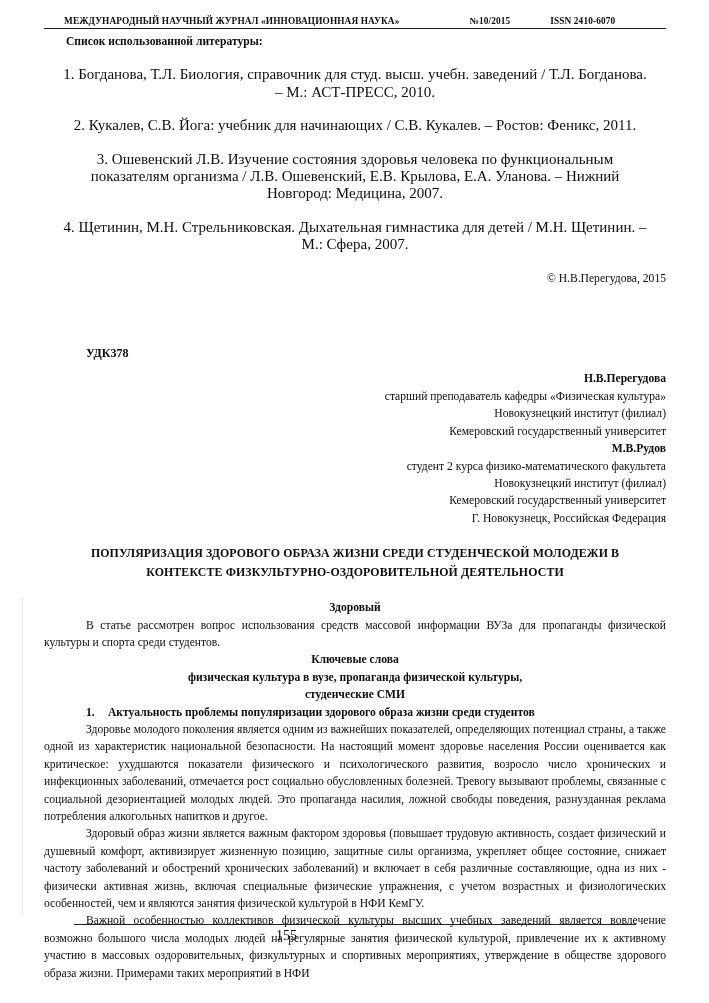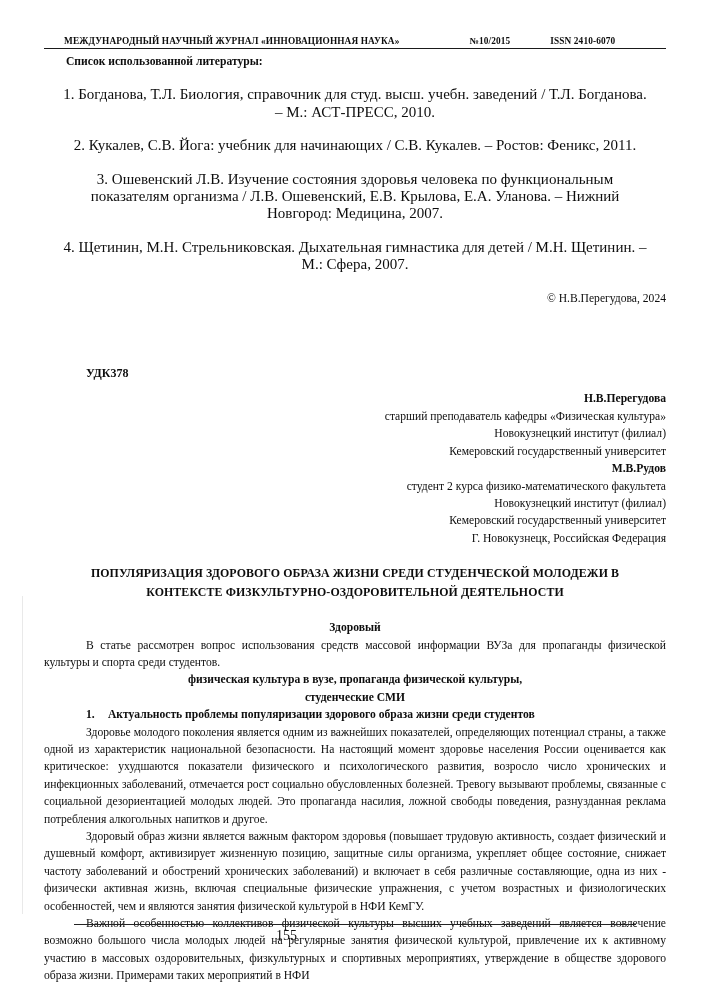--- a/index.html
+++ b/index.html
@@ -25,21 +25,21 @@
     position: absolute;
     left: 22px;
     top: 596px;
     width: 1px;
     height: 318px;
     background: #e9e9e9;
   }
   .content {
     position: absolute;
     left: 44px;
-    top: 36px;
+    top: 16px;
     width: 622px;
   }
 
   
   .runhead {
     display: flex;
     align-items: baseline;
     font-weight: bold;
     font-size: 9.3px;
     letter-spacing: 0.12px;
@@ -147,21 +147,21 @@
       <span class="rh-issue">№10/2015</span>
       <span class="rh-issn">ISSN 2410-6070</span>
     </div>
     <div class="rule-head"></div>
 
     <div class="sect-head">Список использованной литературы:</div>
     <div class="ref">1.  Богданова, Т.Л. Биология, справочник для студ. высш. учебн. заведений / Т.Л. Богданова. – М.: АСТ-ПРЕСС, 2010.</div>
     <div class="ref">2.  Кукалев, С.В. Йога: учебник для начинающих / С.В. Кукалев. – Ростов: Феникс, 2011.</div>
     <div class="ref">3.  Ошевенский Л.В. Изучение состояния здоровья человека по функциональным показателям организма / Л.В. Ошевенский, Е.В. Крылова, Е.А. Уланова. – Нижний Новгород: Медицина, 2007.</div>
     <div class="ref">4.  Щетинин, М.Н. Стрельниковская. Дыхательная гимнастика для детей / М.Н. Щетинин. – М.: Сфера, 2007.</div>
-    <div class="blk right">© Н.В.Перегудова, 2024</div>
+    <div class="blk right">© Н.В.Перегудова, 2015</div>
 
     <div class="spacer-lg"></div>
 
     <div class="udk">УДК378</div>
 
     <div class="spacer-sm"></div>
 
     <div class="byline bold">Н.В.Перегудова</div>
     <div class="byline">старший преподаватель кафедры «Физическая культура»</div>
     <div class="byline">Новокузнецкий институт (филиал)</div>
@@ -175,20 +175,21 @@
 
     <div class="spacer-md"></div>
 
     <div class="article-title">ПОПУЛЯРИЗАЦИЯ ЗДОРОВОГО ОБРАЗА ЖИЗНИ СРЕДИ СТУДЕНЧЕСКОЙ МОЛОДЕЖИ В КОНТЕКСТЕ ФИЗКУЛЬТУРНО-ОЗДОРОВИТЕЛЬНОЙ ДЕЯТЕЛЬНОСТИ</div>
 
     <div class="spacer-md"></div>
 
     <div class="blk center bold">Здоровый</div>
     <div class="blk indent">В статье рассмотрен вопрос использования средств массовой информации ВУЗа для пропаганды физической культуры и спорта среди студентов.</div>
 
+    <div class="blk center bold">Ключевые слова</div>
     <div class="blk center">физическая культура в вузе, пропаганда физической культуры,</div>
     <div class="blk center">студенческие СМИ</div>
 
     <div class="numbered-head">
       <span class="num">1.</span>
       <span class="txt">Актуальность проблемы популяризации здорового образа жизни среди студентов</span>
     </div>
 
     <p class="blk indent">Здоровье молодого поколения является одним из важнейших показателей, определяющих потенциал страны, а также одной из характеристик национальной безопасности. На настоящий момент здоровье населения России оценивается как критическое: ухудшаются показатели физического и психологического развития, возросло число хронических и инфекционных заболеваний, отмечается рост социально обусловленных болезней. Тревогу вызывают проблемы, связанные с социальной дезориентацией молодых людей. Это пропаганда насилия, ложной свободы поведения, разнузданная реклама потребления алкогольных напитков и другое.</p>
     <p class="blk indent">Здоровый образ жизни является важным фактором здоровья (повышает трудовую активность, создает физический и душевный комфорт, активизирует жизненную позицию, защитные силы организма, укрепляет общее состояние, снижает частоту заболеваний и обострений хронических заболеваний) и включает в себя различные составляющие, одна из них - физически активная жизнь, включая специальные физические упражнения, с учетом возрастных и физиологических особенностей, чем и являются занятия физической культурой в НФИ КемГУ.</p>

